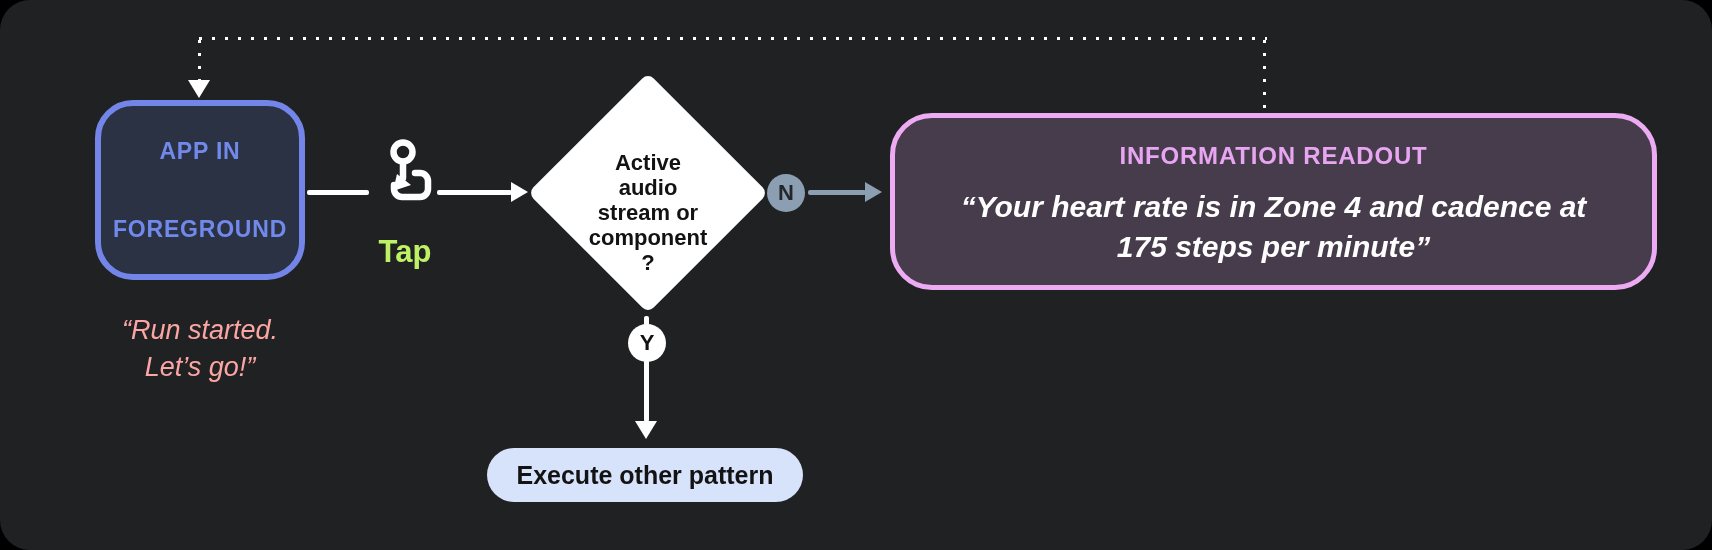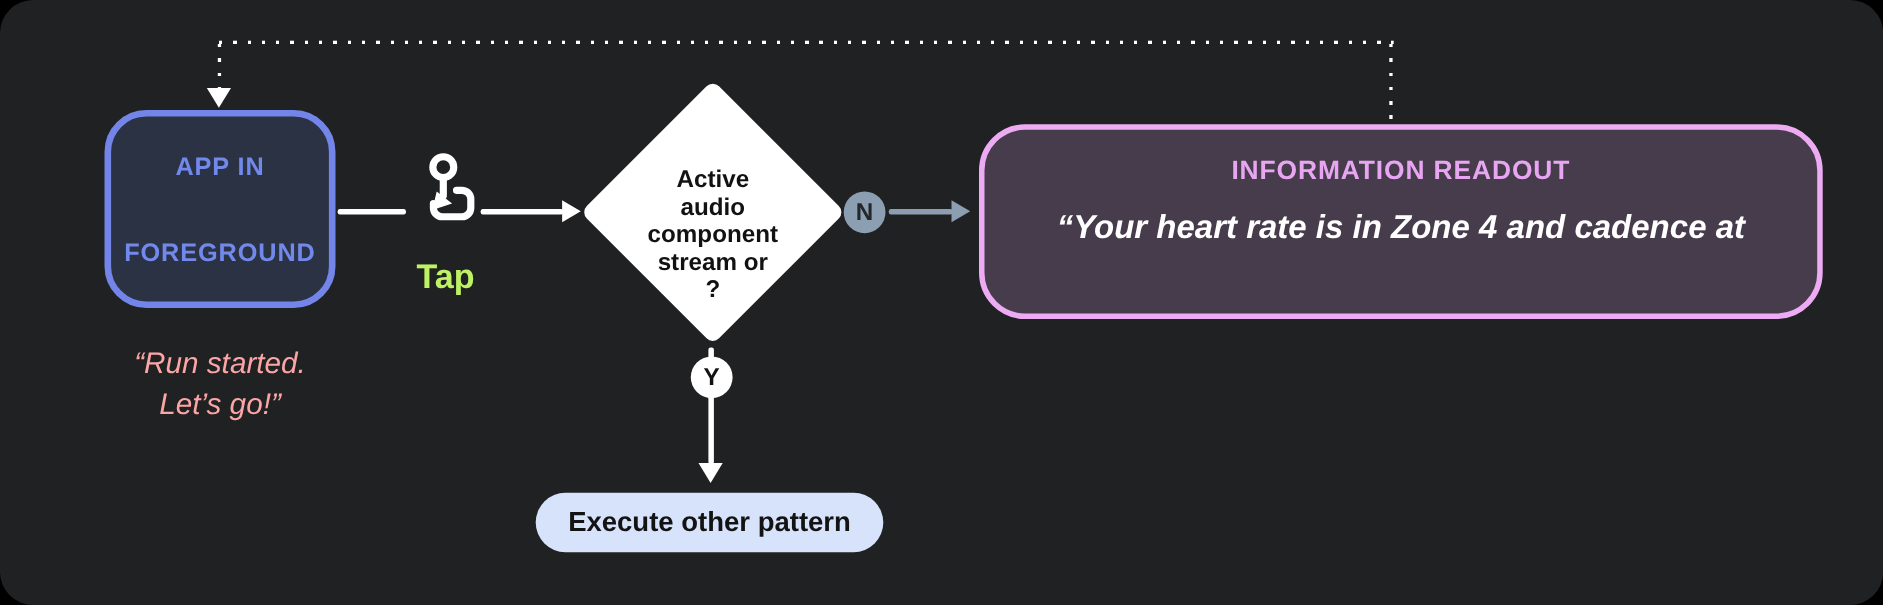--- a/index.html
+++ b/index.html
@@ -125,33 +125,34 @@
     <path d="M21 53 L25 36 L39 47 Z" fill="#ffffff"></path>
   </svg>
   <div class="abs tap-label">Tap</div>
   <div class="abs hline" style="left:437px; top:190px; width:75px;"></div>
   <div class="abs head-right" style="left:511px; top:182px;"></div>
 
   <div class="abs diamond"></div>
   <div class="abs diamond-text">
     <div>Active</div>
     <div>audio</div>
+    <div>stream or</div>
     <div>component</div>
-    <div>stream or</div>
     <div>?</div>
   </div>
 
   <div class="abs branch-circle circle-n">N</div>
   <div class="abs hline slate" style="left:808px; top:190px; width:58px;"></div>
   <div class="abs head-right slate-head" style="left:865px; top:182px;"></div>
 
   <div class="abs readout-box">
     <div class="readout-title">INFORMATION READOUT</div>
     <div class="readout-quote">
       <div>“Your heart rate is in Zone 4 and cadence at</div>
+      <div>175 steps per minute”</div>
     </div>
   </div>
 
   <div class="abs vline" style="left:644px; top:316px; height:10px;"></div>
   <div class="abs branch-circle circle-y">Y</div>
   <div class="abs vline" style="left:644px; top:360px; height:62px;"></div>
   <div class="abs head-down" style="left:635px; top:421px;"></div>
 
   <div class="abs action-pill">Execute other pattern</div>
 

